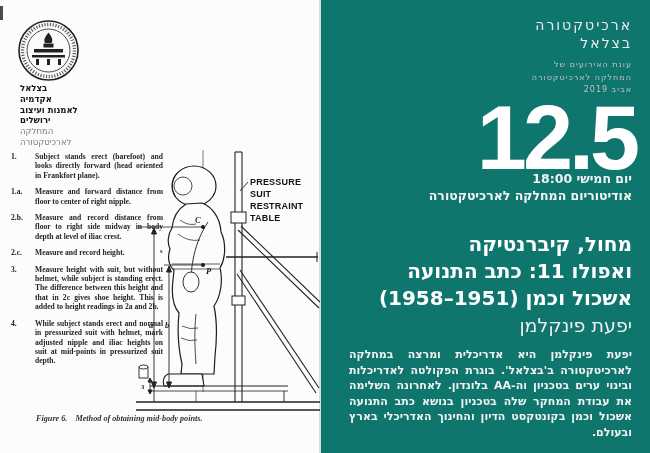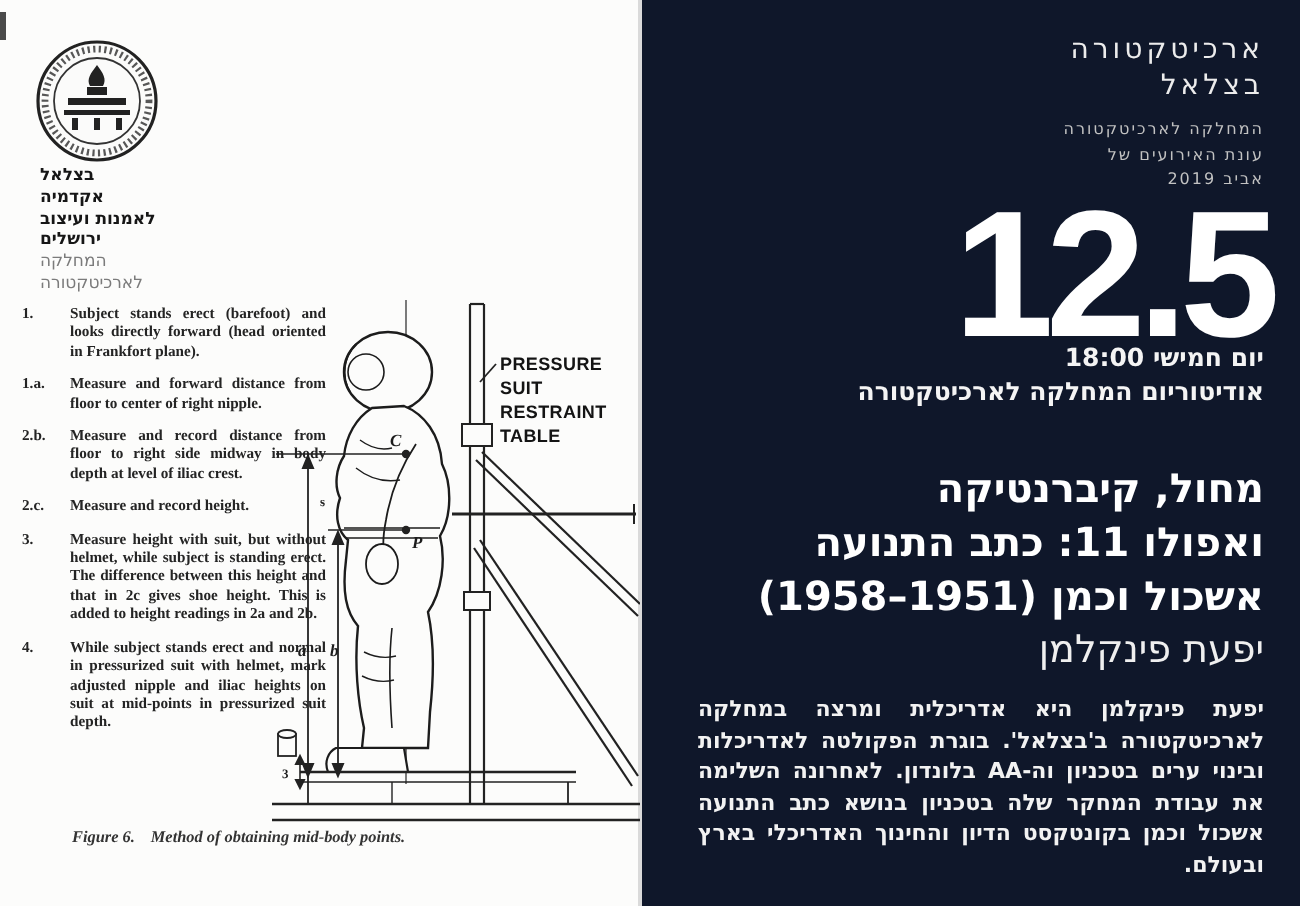--- a/index.html
+++ b/index.html
@@ -23,21 +23,21 @@
   .fig-diagram{position:absolute;left:136px;top:146px;width:184px;height:268px;}
   .diagram-label-text{font-family:"Liberation Sans",sans-serif;font-weight:700;font-size:9px;fill:#141414;letter-spacing:0.2px;}
   .dim-letter{font-family:"Liberation Serif",serif;font-weight:700;font-style:italic;font-size:8.5px;fill:#1c1c1c;}
   .dim-small{font-family:"Liberation Serif",serif;font-weight:700;font-size:6.5px;fill:#1c1c1c;}
 
   .fig-caption{position:absolute;left:36px;top:414px;font-family:"Liberation Serif",serif;
        font-style:italic;font-weight:700;font-size:8.2px;color:#333;}
   .fig-caption .cap-text{margin-left:8px;}
 
   
-  .right{position:absolute;left:321px;top:0;width:329px;height:453px;background:#0f172a;
+  .right{position:absolute;left:321px;top:0;width:329px;height:453px;background:#0f766e;
          font-family:"DejaVu Sans",sans-serif;color:#ffffff;}
   .r-header{position:absolute;top:17px;right:18px;text-align:right;font-size:14px;line-height:17.5px;
             letter-spacing:2px;font-weight:400;color:#ececec;}
   .r-sub{position:absolute;top:59px;right:18px;text-align:right;font-size:8px;line-height:12.5px;
          letter-spacing:1px;font-weight:400;color:#c2c2c2;}
   .r-date{position:absolute;top:92px;right:14px;direction:ltr;
           font-family:"Liberation Sans","DejaVu Sans",sans-serif;font-weight:700;
           font-size:90px;line-height:92px;letter-spacing:-4px;color:#ffffff;}
   .r-event{position:absolute;top:171px;right:18px;text-align:right;font-size:12.5px;line-height:16.5px;
            font-weight:700;color:#f4f4f4;}
@@ -186,22 +186,22 @@
       <span class="cap-label">Figure 6.</span><span class="cap-text">Method of obtaining mid-body points.</span>
     </div>
   </div>
 
   <div class="right" dir="rtl">
     <div class="r-header">
       <div>ארכיטקטורה</div>
       <div>בצלאל</div>
     </div>
     <div class="r-sub">
+      <div>עונת האירועים של</div>
       <div>המחלקה לארכיטקטורה</div>
-      <div>עונת האירועים של</div>
       <div>אביב 2019</div>
     </div>
     <div class="r-date">12.5</div>
     <div class="r-event">
       <div>יום חמישי 18:00</div>
       <div>אודיטוריום המחלקה לארכיטקטורה</div>
     </div>
     <div class="r-title">
       <div>מחול, קיברנטיקה</div>
       <div>ואפולו 11: כתב התנועה</div>

